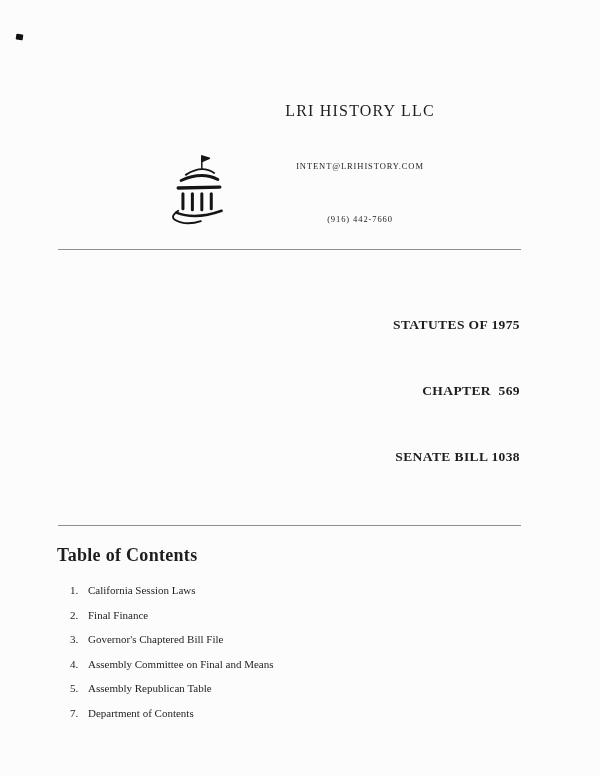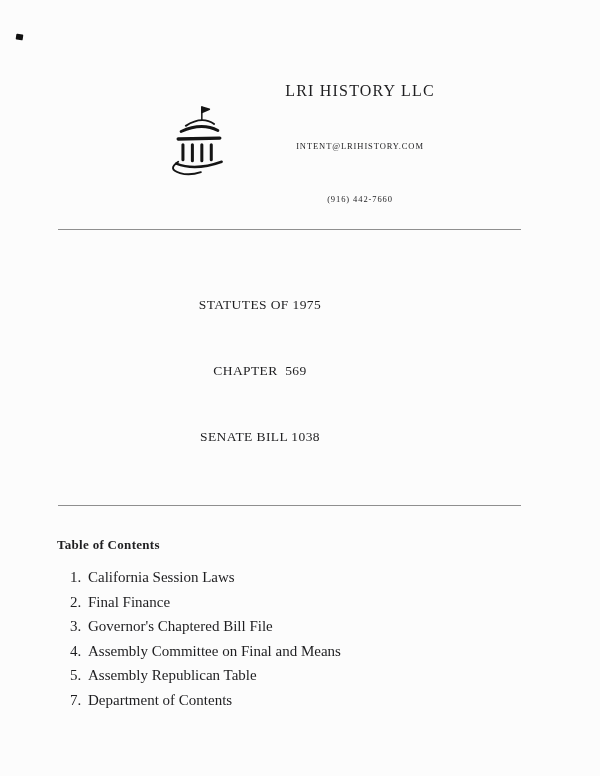--- a/index.html
+++ b/index.html
@@ -25,22 +25,22 @@
     top: 34px;
     width: 7px;
     height: 6px;
     background: #111;
     border-radius: 1px;
     transform: rotate(8deg);
   }
   .header {
     display: flex;
     justify-content: center;
-    align-items: center;
-    padding-top: 72px;
+    align-items: flex-end;
+    padding-top: 92px;
     gap: 22px;
   }
   .logo-wrap {
     width: 68px;
     height: 74px;
     margin-right: 30px;
     margin-top: 2px;
     flex: 0 0 auto;
   }
   .logo-wrap svg {
@@ -65,40 +65,40 @@
     margin-top: 40px;
   }
   .rule {
     border: none;
     border-top: 1px solid #8f8f8f;
     margin: 0 0 0 58px;
     width: 463px;
   }
   .rule1 { margin-top: 23px; }
   .doc-info {
-    text-align: center;
+    text-align: right;
     margin: 20px 80px 0 0;
-    font-weight: normal;
+    font-weight: bold;
     font-size: 13.5px;
     letter-spacing: 0.4px;
     line-height: 22px;
     white-space: pre-wrap;
   }
   .rule2 { margin-top: 13px; }
   .toc-title {
     font-weight: bold;
-    font-size: 13px;
+    font-size: 18px;
     letter-spacing: 0.3px;
-    margin: 31px 0 0 57px;
+    margin: 19px 0 0 57px;
   }
   .toc-list {
     list-style: none;
     margin: 17px 0 0 70px;
     padding: 0;
-    font-size: 15px;
+    font-size: 11px;
   }
   .toc-item {
     margin-bottom: 10.5px;
     line-height: 14px;
   }
   .toc-num {
     display: inline-block;
     width: 18px;
   }
 </style>

